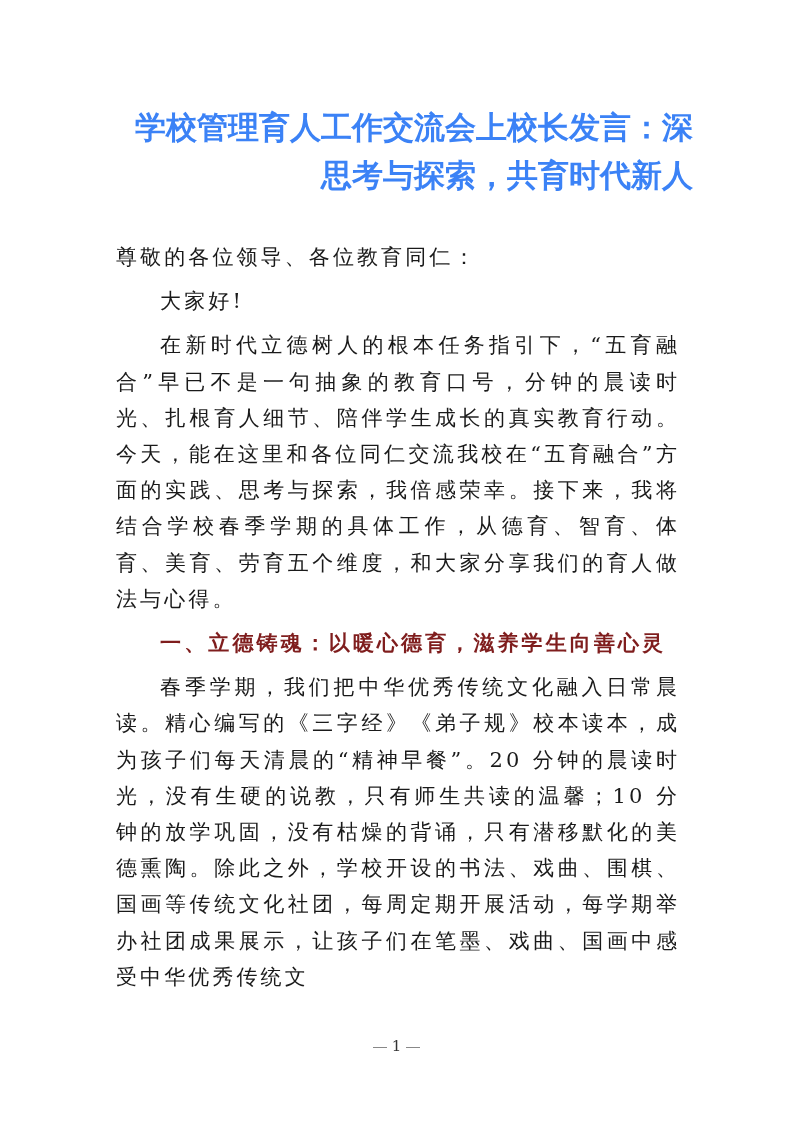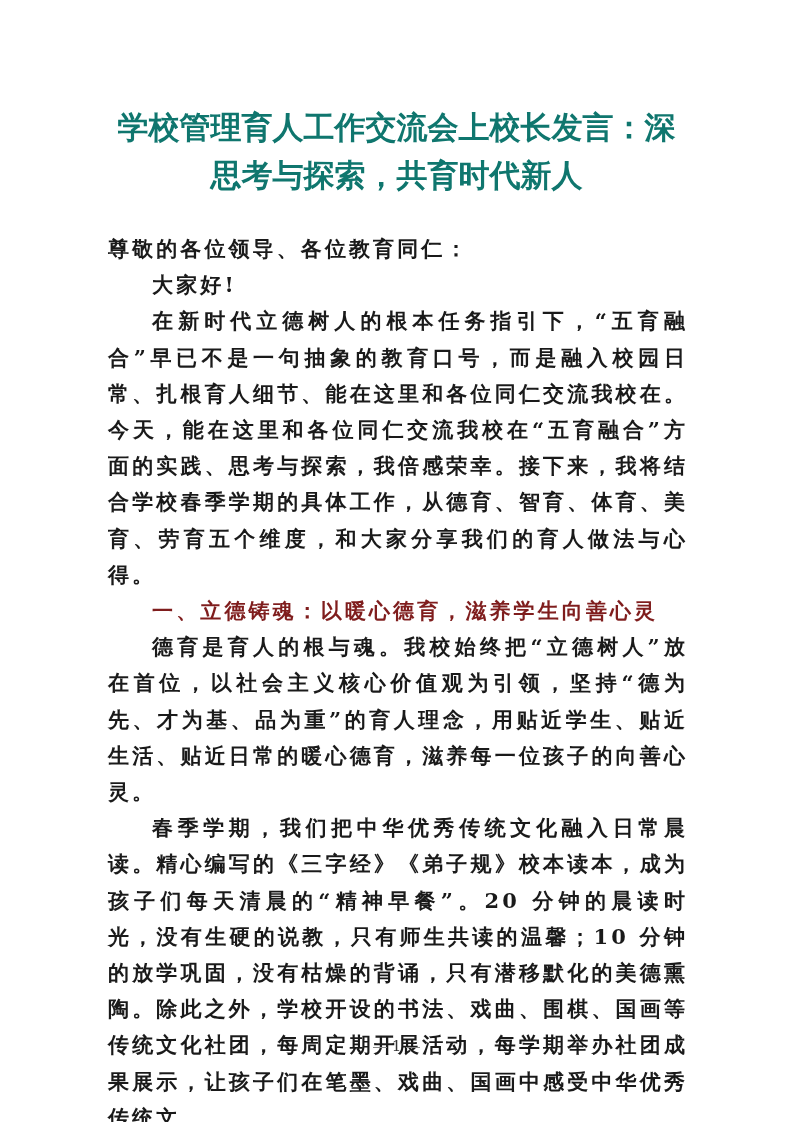--- a/index.html
+++ b/index.html
@@ -20,45 +20,44 @@
       left: 0; top: 0;
       width: 793px;
       height: 1122px;
       background: #ffffff;
     }
     .title {
       position: absolute;
       left: 100px;
       width: 593px;
       top: 103px;
-      text-align: center;
+      text-align: right;
       font-family: "DejaVu Sans", "Liberation Sans", sans-serif;
       font-weight: bold;
       font-size: 31px;
       line-height: 48px;
       letter-spacing: 0px;
-      color: #0f766e;
+      color: #3b82f6;
       margin: 0;
     }
     .body {
       position: absolute;
       left: 108px;
       width: 580px;
       top: 231px;
       font-size: 21px;
       line-height: 36.2px;
       letter-spacing: 3.1px;
       text-align: justify;
       text-justify: inter-character;
       color: #1a1a1a;
     }
     .body p {
-      margin: 0;
+      margin: 8px;
       padding: 0;
-      font-weight: bold;
     }
     .indent {
       text-indent: 2.1em;
     }
     .heading {
       text-indent: 2.1em;
       font-weight: bold;
       color: #7f1d1d;
     }
     .page-number {
@@ -86,23 +85,22 @@
 <div class="page">
 
   <h1 class="title">
     <span>学校管理育人工作交流会上校长发言：深</span><br>
     <span>思考与探索，共育时代新人</span>
   </h1>
 
   <div class="body">
     <p>尊敬的各位领导、各位教育同仁：</p>
     <p class="indent">大家好!</p>
-    <p class="indent">在新时代立德树人的根本任务指引下，“五育融合”早已不是一句抽象的教育口号，而是融入校园日常、扎根育人细节、能在这里和各位同仁交流我校在。今天，能在这里和各位同仁交流我校在“五育融合”方面的实践、思考与探索，我倍感荣幸。接下来，我将结合学校春季学期的具体工作，从德育、智育、体育、美育、劳育五个维度，和大家分享我们的育人做法与心得。</p>
+    <p class="indent">在新时代立德树人的根本任务指引下，“五育融合”早已不是一句抽象的教育口号，分钟的晨读时光、扎根育人细节、陪伴学生成长的真实教育行动。今天，能在这里和各位同仁交流我校在“五育融合”方面的实践、思考与探索，我倍感荣幸。接下来，我将结合学校春季学期的具体工作，从德育、智育、体育、美育、劳育五个维度，和大家分享我们的育人做法与心得。</p>
     <p class="heading">一、立德铸魂：以暖心德育，滋养学生向善心灵</p>
-    <p class="indent">德育是育人的根与魂。我校始终把“立德树人”放在首位，以社会主义核心价值观为引领，坚持“德为先、才为基、品为重”的育人理念，用贴近学生、贴近生活、贴近日常的暖心德育，滋养每一位孩子的向善心灵。</p>
     <p class="indent">春季学期，我们把中华优秀传统文化融入日常晨读。精心编写的《三字经》《弟子规》校本读本，成为孩子们每天清晨的“精神早餐”。20 分钟的晨读时光，没有生硬的说教，只有师生共读的温馨；10 分钟的放学巩固，没有枯燥的背诵，只有潜移默化的美德熏陶。除此之外，学校开设的书法、戏曲、围棋、国画等传统文化社团，每周定期开展活动，每学期举办社团成果展示，让孩子们在笔墨、戏曲、国画中感受中华优秀传统文</p>
   </div>
 
   <div class="page-number">
     <span class="dash"></span><span>1</span><span class="dash"></span>
   </div>
 
 </div>
 
 </body></html>

